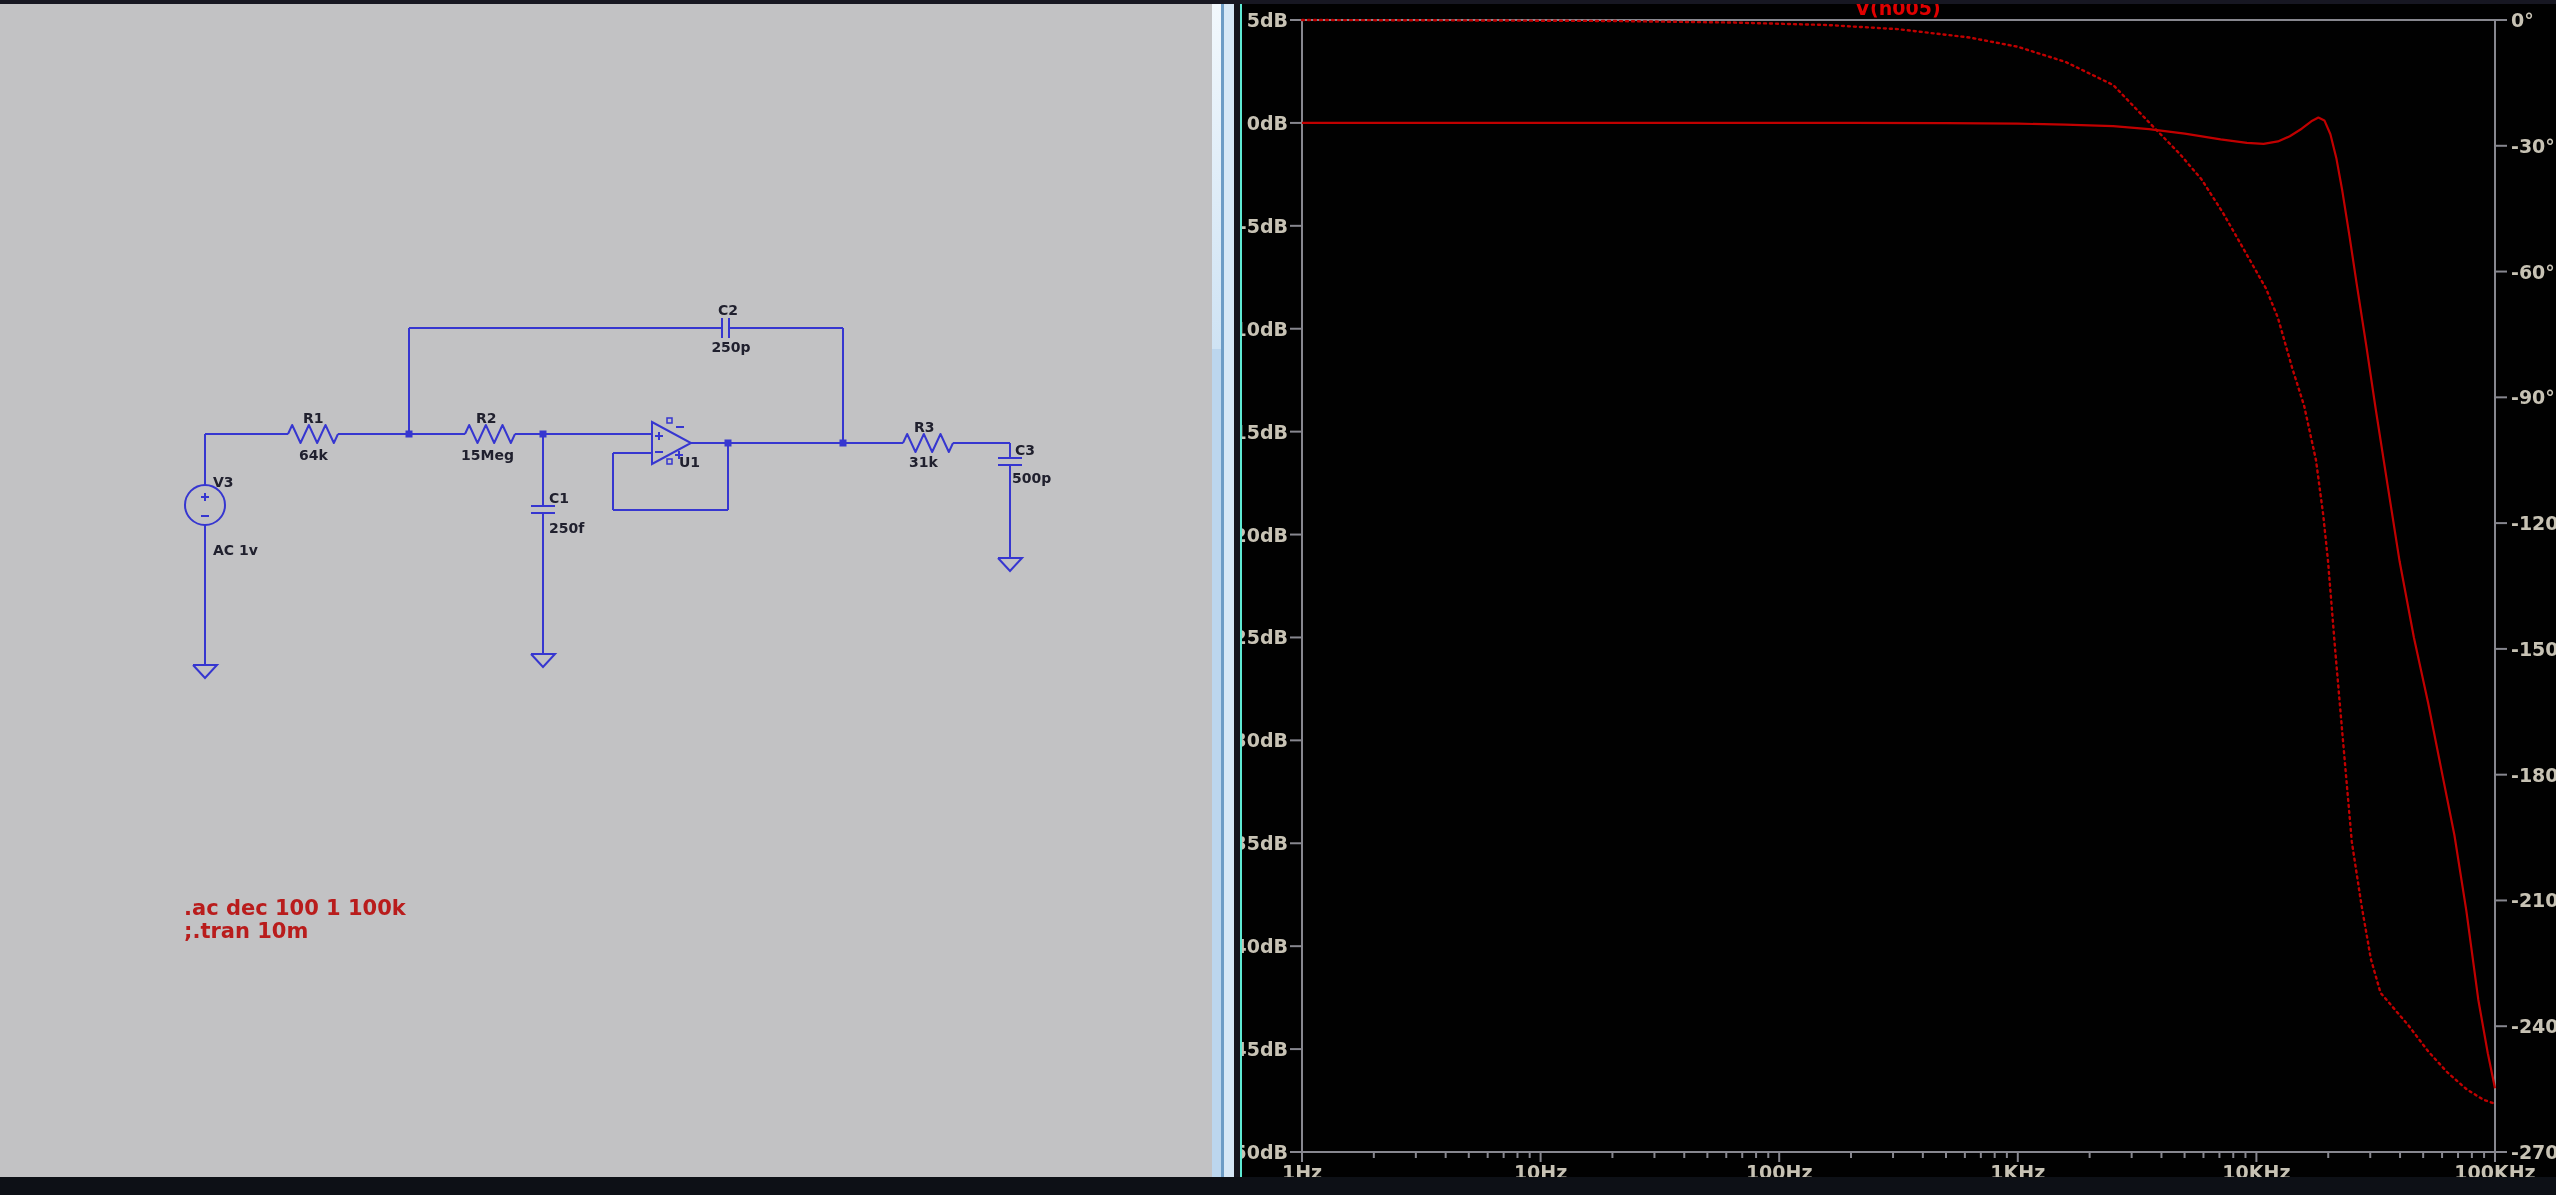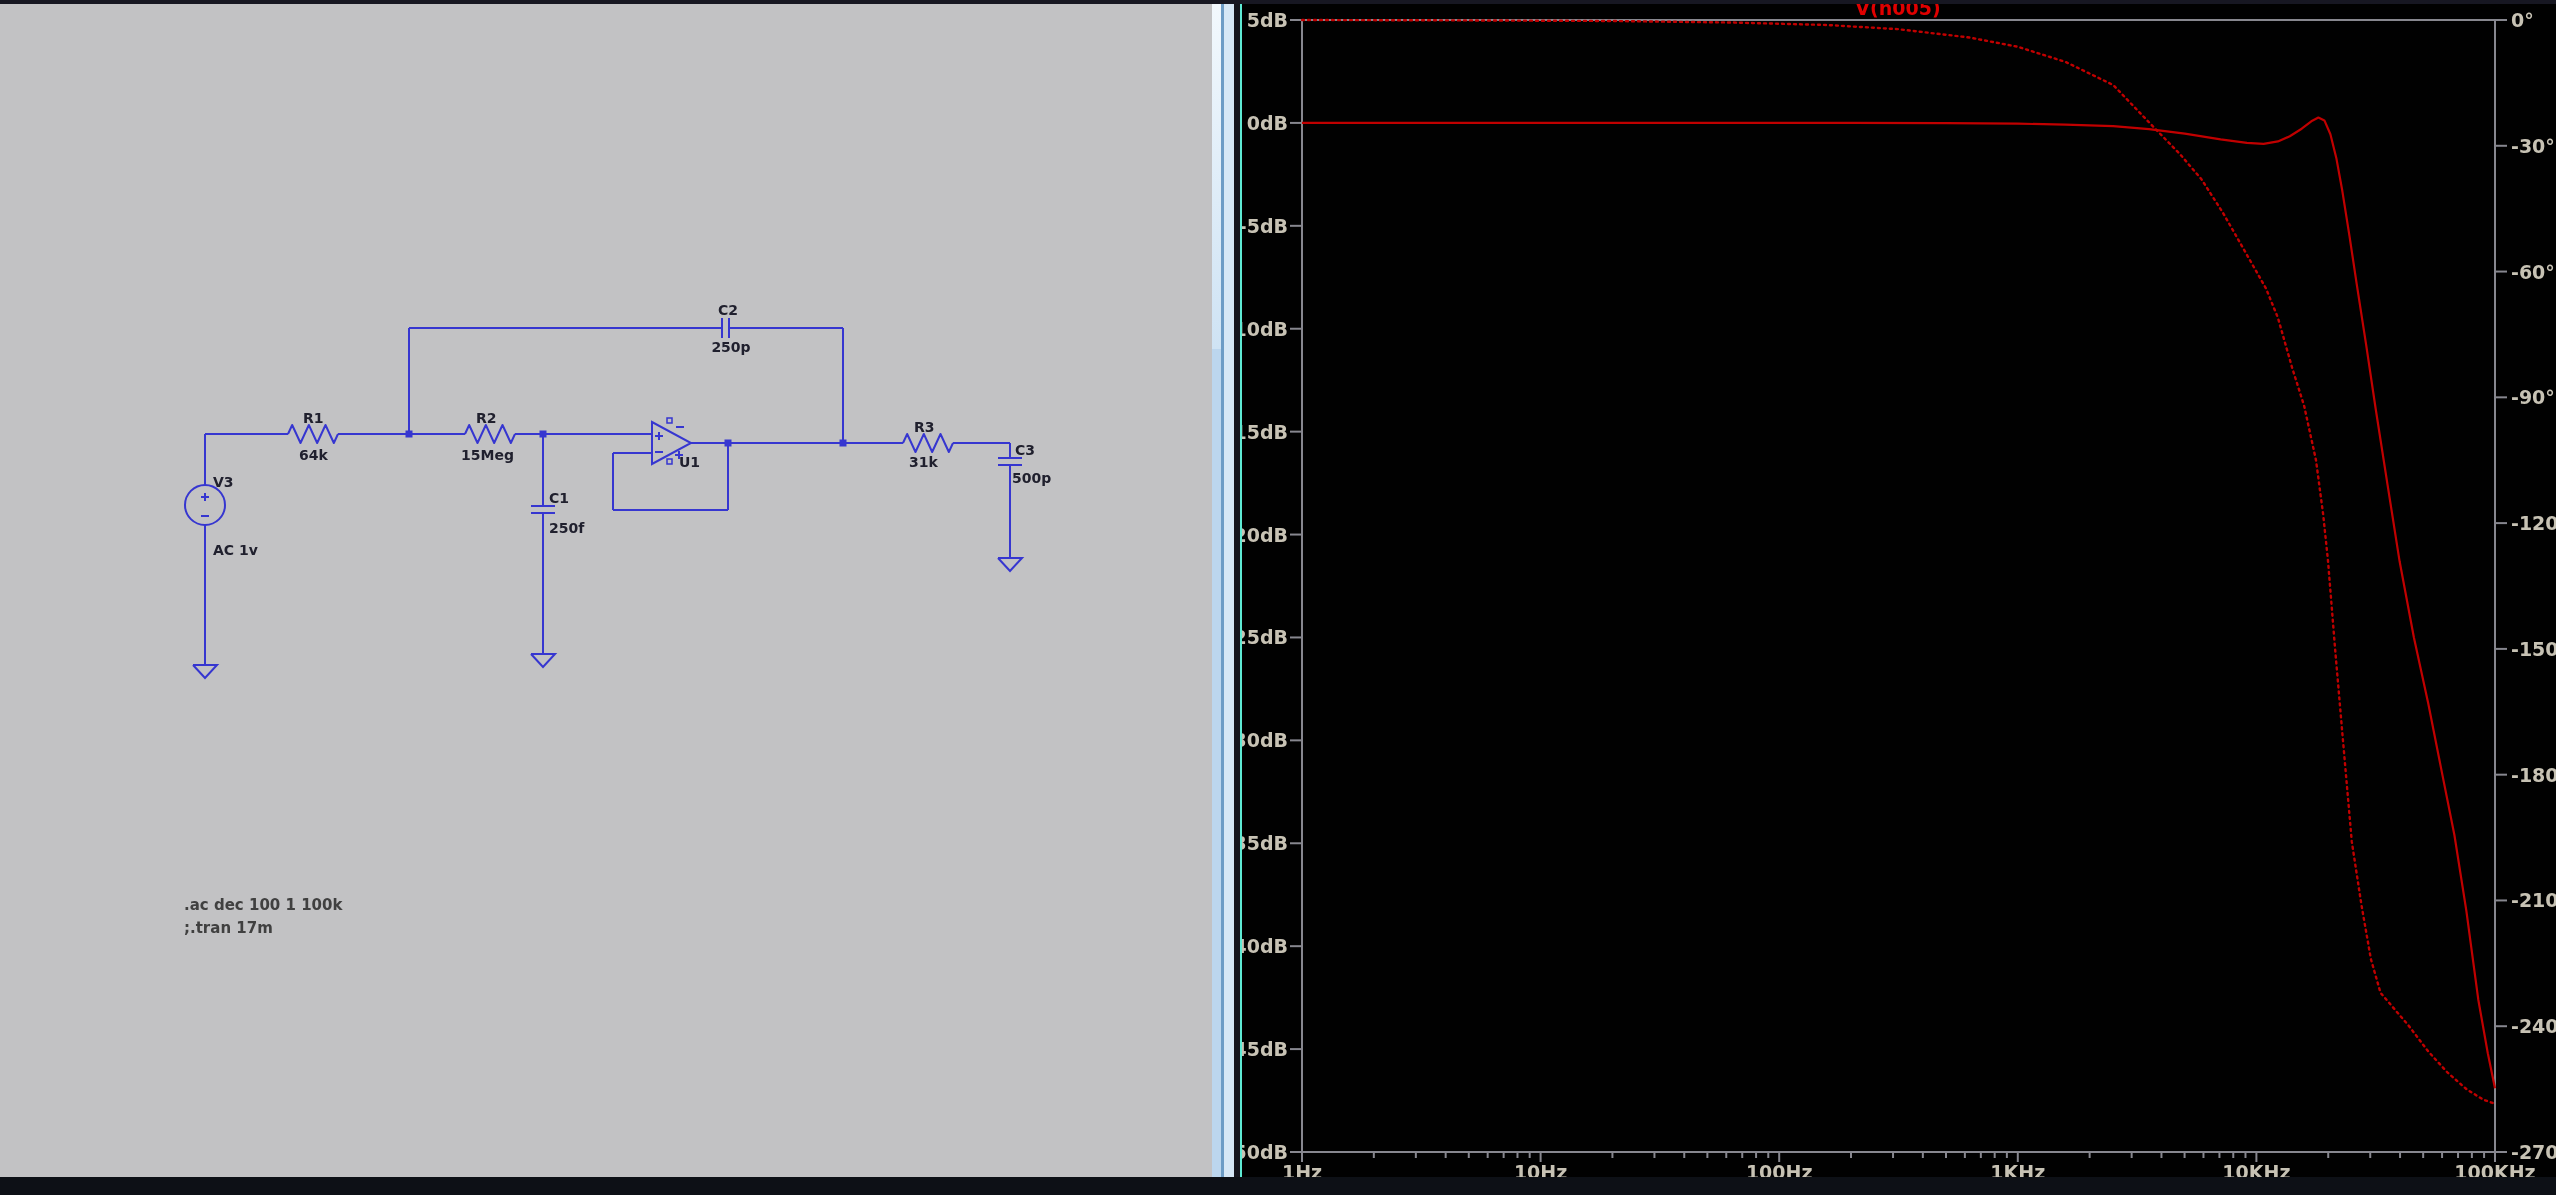--- a/index.html
+++ b/index.html
@@ -2,21 +2,21 @@
 <html><head>
 <meta charset="utf-8">
 <style>
   html,body{margin:0;padding:0;background:#0d1016;}
   body{width:2556px;height:1195px;position:relative;overflow:hidden;
        font-family:"DejaVu Sans","Liberation Sans",sans-serif;}
   #top-strip{position:absolute;left:0;top:0;width:2556px;height:4px;background:#171722;}
   #bottom-strip{position:absolute;left:0;top:1177px;width:2556px;height:18px;background:#0d1016;}
   #schematic-panel{position:absolute;left:0;top:4px;width:1212px;height:1173px;background:#c2c2c4;overflow:hidden;}
   #schematic-svg{position:absolute;left:0;top:0;}
-  .directive{position:absolute;left:184px;color:#404040;font-weight:bold;font-size:15px;white-space:pre;}
+  .directive{position:absolute;left:184px;color:#b91c1c;font-weight:bold;font-size:21px;white-space:pre;}
   #directive-ac{top:892px;}
   #directive-tran{top:915px;}
   #pane-scrollbar{position:absolute;left:1212px;top:4px;width:22px;height:1173px;
      background:linear-gradient(90deg,#bcd6ee 0 40%,#6d9cc6 40% 54%,#d6e7f6 54% 100%);}
   #pane-scrollbar-thumb{position:absolute;left:0;top:0;width:9px;height:345px;
      background:linear-gradient(180deg,#f2f8fd,#cfe3f4);}
   #pane-border{position:absolute;left:1234px;top:4px;width:6px;height:1173px;background:#15151d;}
   #plot-panel{position:absolute;left:1240px;top:4px;width:1316px;height:1173px;background:#010101;
      overflow:hidden;border-left:2px solid #5eead4;box-sizing:border-box;}
   #plot-legend{position:absolute;left:586px;top:-7px;width:140px;text-align:center;
@@ -90,21 +90,21 @@
       <line x1="659" y1="428" x2="659" y2="436" stroke="#3636d0" stroke-width="2"></line>
       <line x1="655" y1="448" x2="663" y2="448" stroke="#3636d0" stroke-width="2"></line>
       <rect x="667" y="414" width="5" height="5" fill="none" stroke="#3636d0" stroke-width="1.5"></rect>
       <line x1="676" y1="423" x2="684" y2="423" stroke="#3636d0" stroke-width="2"></line>
       <rect x="667" y="455" width="5" height="5" fill="none" stroke="#3636d0" stroke-width="1.5"></rect>
       <line x1="675" y1="451" x2="683" y2="451" stroke="#3636d0" stroke-width="2"></line>
       <line x1="679" y1="447" x2="679" y2="455" stroke="#3636d0" stroke-width="2"></line>
       <text x="679" y="463" fill="#20202e" font-size="14" font-weight="bold" text-anchor="start">U1</text>
     </svg>
   <div class="directive" id="directive-ac">.ac dec 100 1 100k</div>
-  <div class="directive" id="directive-tran">;.tran 17m</div>
+  <div class="directive" id="directive-tran">;.tran 10m</div>
 </div>
 
 <div id="pane-scrollbar">
   <div id="pane-scrollbar-thumb"></div>
 </div>
 <div id="pane-border"></div>
 
 <div id="plot-panel">
   <div id="plot-legend">V(n005)</div>
   <svg id="plot-svg" width="1316" height="1173" viewBox="0 0 1316 1173">

